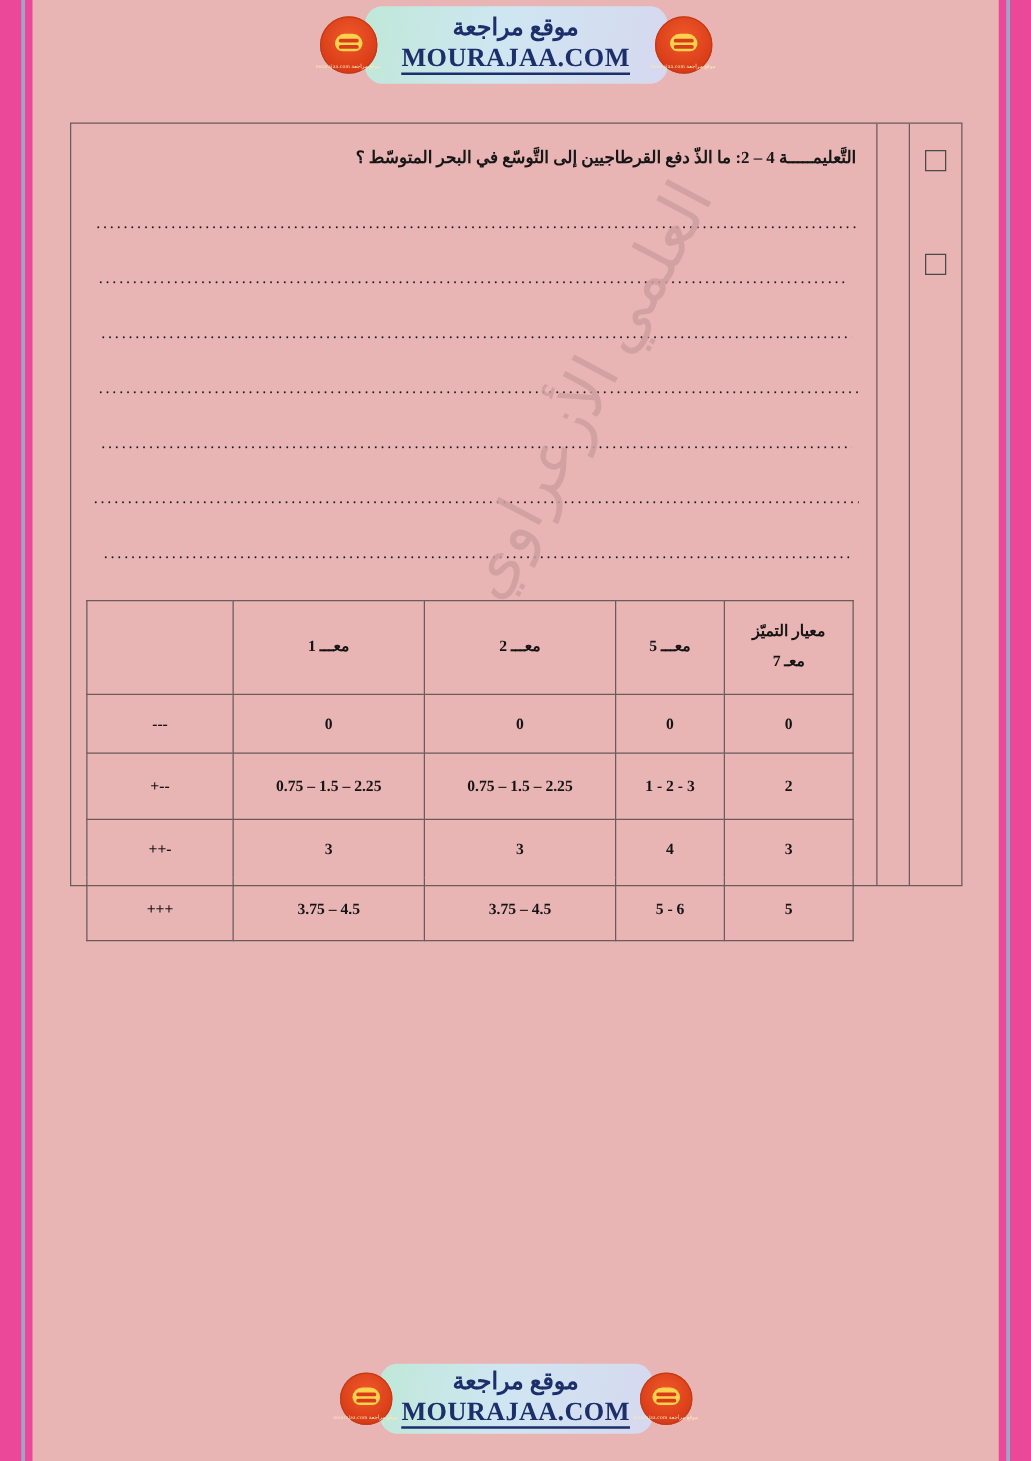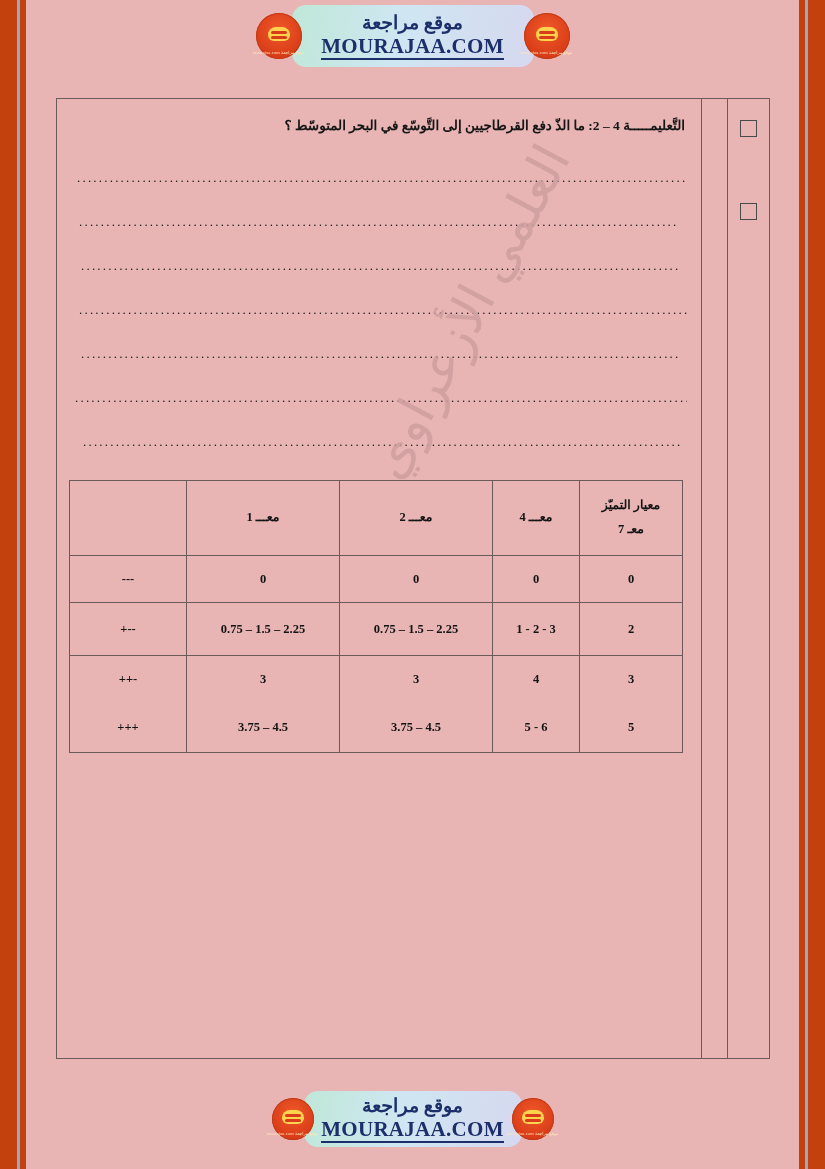--- a/index.html
+++ b/index.html
@@ -11,21 +11,21 @@
     height: 1169px;
     background: #ffffff;
     font-family: "Liberation Serif", serif;
     position: relative;
     overflow: hidden;
   }
   
   .page {
     position: absolute;
     inset: 0;
-    background: #c2410c;
+    background: #ec4899;
   }
   .page::before, .page::after {
     content: "";
     position: absolute;
     top: 0;
     bottom: 0;
     width: 3px;
     background: #9aa7c7;
   }
   .page::before { left: 17px; }
@@ -125,21 +125,21 @@
   }
   .logo-left  { margin-left: -10px; }
   .logo-right { margin-right: -10px; }
 
   
   .frame {
     position: absolute;
     left: 30px;
     top: 98px;
     width: 714px;
-    height: 961px;
+    height: 611px;
     border: 1.5px solid #6b5b5b;
     box-sizing: border-box;
   }
   
   .col-check {
     position: absolute;
     right: 0; top: 0; bottom: 0;
     width: 42px;
     border-left: 1.5px solid #6b5b5b;
     box-sizing: border-box;
@@ -299,21 +299,21 @@
         <div class="dots dline dl-6">..................................................................................................................................</div>
 
 
         <table class="criteria">
           <tbody>
               <tr class="head">
             <td class="c-w1">
               <span>معيار التميّز</span><br>
               <span>معـ 7</span>
             </td>
-            <td class="c-w2">معـــ 4</td>
+            <td class="c-w2">معـــ 5</td>
             <td class="c-w3">معـــ 2</td>
             <td class="c-w4">معـــ 1</td>
             <td class="c-w5"></td>
           </tr>
           <tr class="r1">
             <td>0</td>
             <td>0</td>
             <td>0</td>
             <td>0</td>
             <td>---</td>

